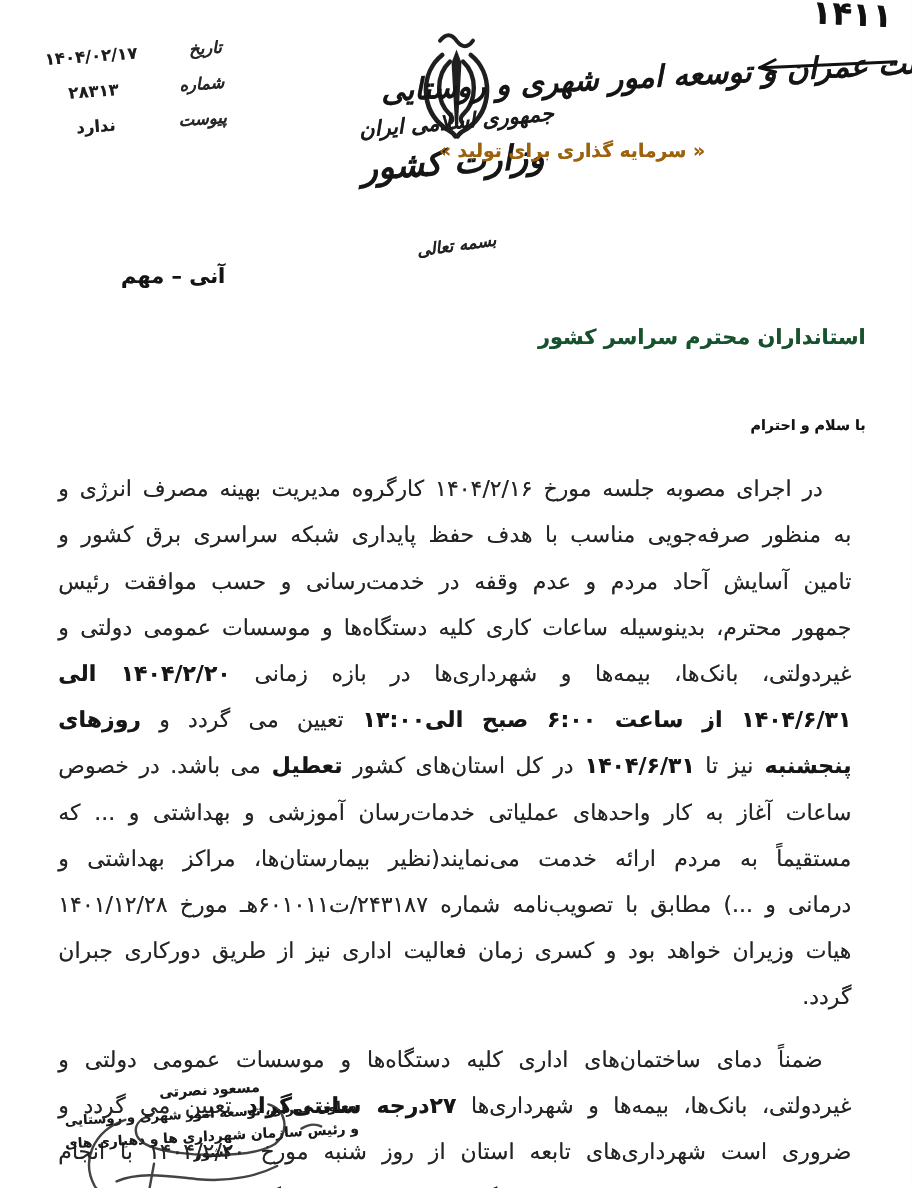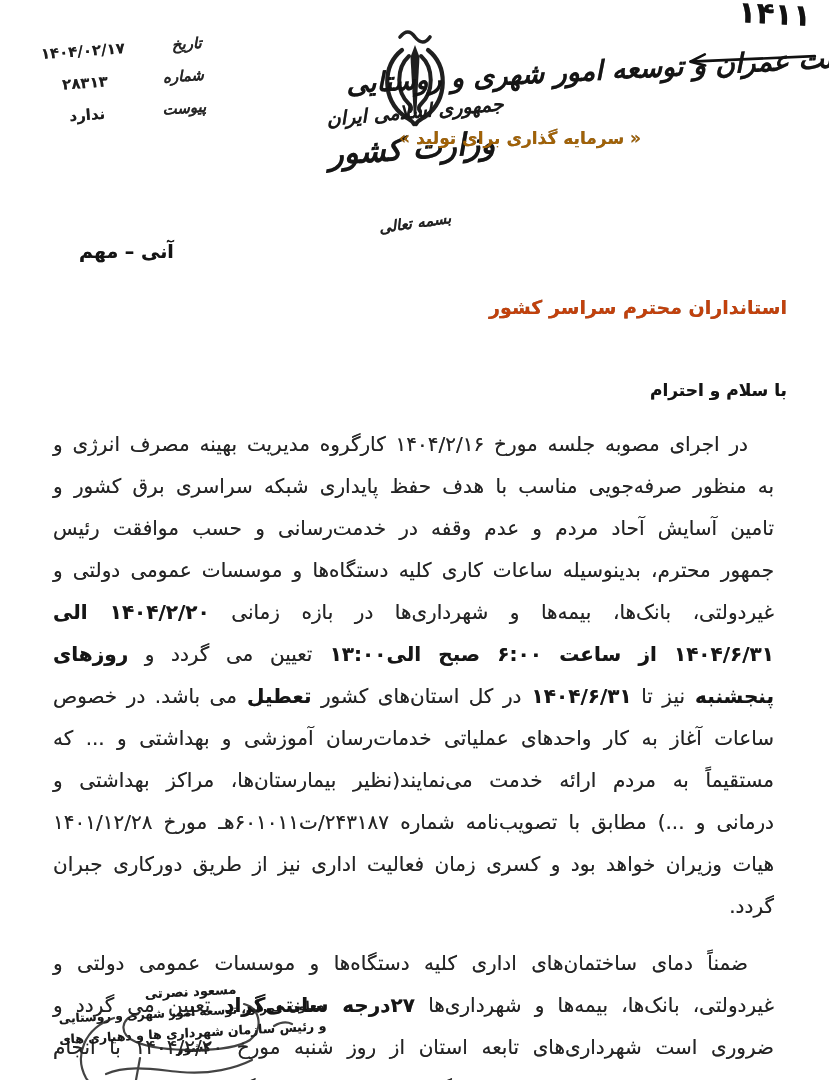--- a/index.html
+++ b/index.html
@@ -30,23 +30,23 @@
   .ministry{position:absolute;top:130px;left:50%;transform:translateX(-52%) rotate(-4deg);
     font-size:31px;font-weight:bold;font-style:italic;white-space:nowrap;color:#161616;}
   .bismillah{position:absolute;top:214px;left:50%;transform:translateX(-50%) rotate(-8deg);
     font-size:15px;font-weight:bold;font-style:italic;color:#222;}
 
   
   .dept{position:absolute;top:54px;right:-52px;transform:rotate(-3deg);
     font-size:27px;font-weight:bold;font-style:italic;white-space:nowrap;color:#151515;}
   .slogan{position:absolute;top:128px;right:188px;font-size:17px;font-weight:bold;color:#a16207;}
 
-  .priority{position:absolute;top:240px;left:79px;font-size:19px;font-weight:bold;color:#141414;}
-  .recipient{position:absolute;top:296px;right:42px;font-size:19px;font-weight:bold;color:#c2410c;}
-  .salutation{position:absolute;top:380px;right:42px;font-size:17px;font-weight:bold;color:#141414;}
+  .priority{position:absolute;top:240px;left:110px;font-size:19px;font-weight:bold;color:#141414;}
+  .recipient{position:absolute;top:296px;right:42px;font-size:19px;font-weight:bold;color:#14532d;}
+  .salutation{position:absolute;top:380px;right:42px;font-size:13px;font-weight:bold;color:#141414;}
 
   
   .bodytext{position:absolute;top:408px;right:40px;left:38px;
     font-size:20px;line-height:42px;text-align:justify;
     word-spacing:3px;letter-spacing:.2px;color:#242424;}
   .bodytext p{margin:15px;text-indent:26px;}
 
   
   .sig{position:absolute;top:984px;left:52px;width:280px;text-align:center;
     transform:rotate(-3deg);color:#1a1a1a;}

